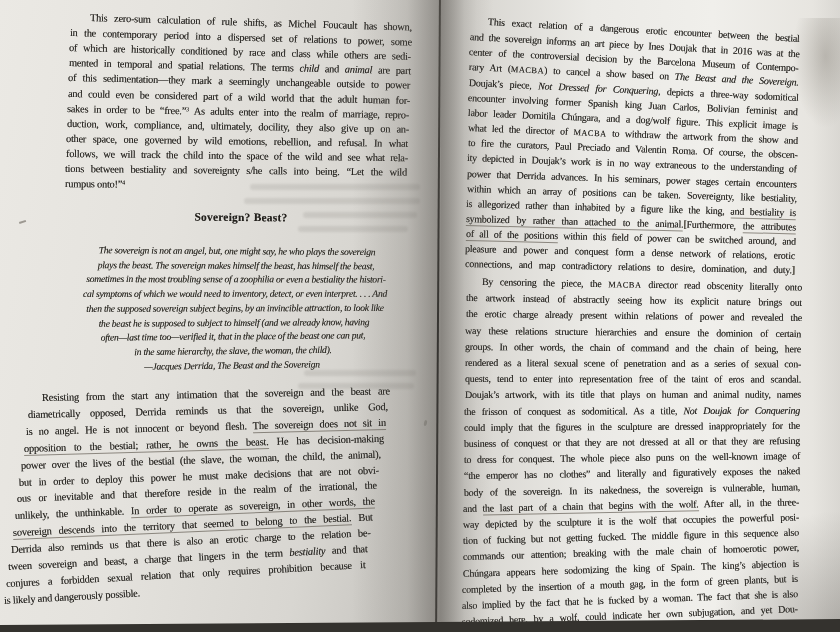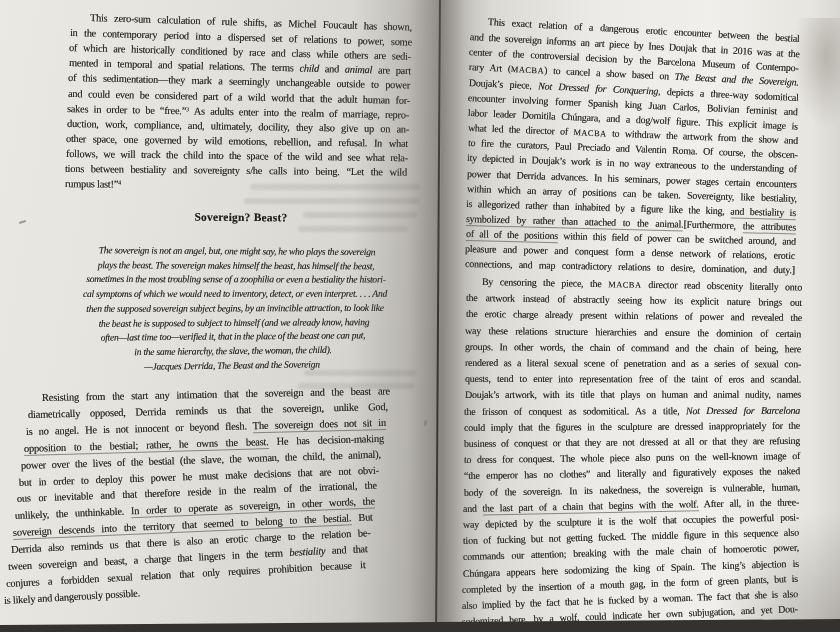--- a/index.html
+++ b/index.html
@@ -72,21 +72,21 @@
     <div class="line " style="left: 69.5455px; top: 27.1px; width: 342px; font-size: 10.4px; transform-origin: 0px 50%; transform: rotate(1.59091deg);"><span>in the contemporary period into a dispersed set of relations to power, some</span></div>
     <div class="line " style="left: 69.0909px; top: 42.2px; width: 342px; font-size: 10.4px; transform-origin: 0px 50%; transform: rotate(1.48182deg);"><span>of which are historically conditioned by race and class while others are sedi-</span></div>
     <div class="line " style="left: 68.6364px; top: 57.3px; width: 342px; font-size: 10.4px; transform-origin: 0px 50%; transform: rotate(1.37273deg);"><span>mented in temporal and spatial relations. The terms </span><span class="i">child</span><span> and </span><span class="i">animal</span><span> are part</span></div>
     <div class="line " style="left: 68.1818px; top: 72.4px; width: 342px; font-size: 10.4px; transform-origin: 0px 50%; transform: rotate(1.26364deg);"><span>of this sedimentation—they mark a seemingly unchangeable outside to power</span></div>
     <div class="line " style="left: 67.7273px; top: 87.5px; width: 342px; font-size: 10.4px; transform-origin: 0px 50%; transform: rotate(1.15455deg);"><span>and could even be considered part of a wild world that the adult human for-</span></div>
     <div class="line " style="left: 67.2727px; top: 102.6px; width: 342px; font-size: 10.4px; transform-origin: 0px 50%; transform: rotate(1.04545deg);"><span>sakes in order to be “free.”</span><span class="sup">3</span><span> As adults enter into the realm of marriage, repro-</span></div>
     <div class="line " style="left: 66.8182px; top: 117.7px; width: 342px; font-size: 10.4px; transform-origin: 0px 50%; transform: rotate(0.936364deg);"><span>duction, work, compliance, and, ultimately, docility, they also give up on an-</span></div>
     <div class="line " style="left: 66.3636px; top: 132.8px; width: 342px; font-size: 10.4px; transform-origin: 0px 50%; transform: rotate(0.827273deg);"><span>other space, one governed by wild emotions, rebellion, and refusal. In what</span></div>
     <div class="line " style="left: 65.9091px; top: 147.9px; width: 342px; font-size: 10.4px; transform-origin: 0px 50%; transform: rotate(0.718182deg);"><span>follows, we will track the child into the space of the wild and see what rela-</span></div>
     <div class="line " style="left: 65.4545px; top: 163px; width: 342px; font-size: 10.4px; transform-origin: 0px 50%; transform: rotate(0.609091deg);"><span>tions between bestiality and sovereignty s/he calls into being. “Let the wild</span></div>
-    <div class="line  short" style="left: 65px; top: 178.1px; width: 342px; font-size: 10.4px; transform-origin: 0px 50%; transform: rotate(0.5deg);"><span>rumpus last!”</span><span class="sup">4</span></div>
+    <div class="line  short" style="left: 65px; top: 178.1px; width: 342px; font-size: 10.4px; transform-origin: 0px 50%; transform: rotate(0.5deg);"><span>rumpus onto!”</span><span class="sup">4</span></div>
     <div class="line center epi" style="left: 62px; top: 244px; width: 350px; font-size: 9.6px; transform-origin: 0px 50%; transform: rotate(0.4deg);"><span>The sovereign is not an angel, but, one might say, he who plays the sovereign</span></div>
     <div class="line center epi" style="left: 61.375px; top: 258.7px; width: 350px; font-size: 9.6px; transform-origin: 0px 50%; transform: rotate(0.25deg);"><span>plays the beast. The sovereign makes himself the beast, has himself the beast,</span></div>
     <div class="line center epi" style="left: 60.75px; top: 273.4px; width: 350px; font-size: 9.6px; transform-origin: 0px 50%; transform: rotate(0.0999999deg);"><span>sometimes in the most troubling sense of a zoophilia or even a bestiality the histori-</span></div>
     <div class="line center epi" style="left: 60.125px; top: 288.1px; width: 350px; font-size: 9.6px; transform-origin: 0px 50%; transform: rotate(-0.05deg);"><span>cal symptoms of which we would need to inventory, detect, or even interpret. . . . And</span></div>
     <div class="line center epi" style="left: 59.5px; top: 302.8px; width: 350px; font-size: 9.6px; transform-origin: 0px 50%; transform: rotate(-0.2deg);"><span>then the supposed sovereign subject begins, by an invincible attraction, to look like</span></div>
     <div class="line center epi" style="left: 58.875px; top: 317.5px; width: 350px; font-size: 9.6px; transform-origin: 0px 50%; transform: rotate(-0.35deg);"><span>the beast he is supposed to subject to himself (and we already know, having</span></div>
     <div class="line center epi" style="left: 58.25px; top: 332.2px; width: 350px; font-size: 9.6px; transform-origin: 0px 50%; transform: rotate(-0.5deg);"><span>often—last time too—verified it, that in the place of the beast one can put,</span></div>
     <div class="line center epi" style="left: 57.625px; top: 346.9px; width: 350px; font-size: 9.6px; transform-origin: 0px 50%; transform: rotate(-0.65deg);"><span>in the same hierarchy, the slave, the woman, the child).</span></div>
     <div class="line center epi" style="left: 57px; top: 361.6px; width: 350px; font-size: 9.6px; transform-origin: 0px 50%; transform: rotate(-0.8deg);"><span>—Jacques Derrida, The Beast and the Sovereign</span></div>
     <div class="line " style="left: 42px; top: 392px; width: 348px; font-size: 10.5px; transform-origin: 0px 50%; transform: rotate(-1.1deg);"><span>Resisting from the start any intimation that the sovereign and the beast are</span></div>
@@ -120,21 +120,21 @@
     <div class="line " style="left: 465.312px; top: 243.25px; width: 330px; font-size: 10px; transform-origin: 0px 50%; transform: rotate(1.225deg);"><span>pleasure and power and conquest form a dense network of relations, erotic</span></div>
     <div class="line " style="left: 465px; top: 258.4px; width: 330px; font-size: 10px; transform-origin: 0px 50%; transform: rotate(1.1deg);"><span>connections, and map contradictory relations to desire, domination, and duty.</span><span class="pb">]</span></div>
     <div class="line " style="left: 482px; top: 276px; width: 320px; font-size: 10px; transform-origin: 0px 50%; transform: rotate(1deg);"><span>By censoring the piece, the </span><span class="sc">MACBA</span><span> director read obscenity literally onto</span></div>
     <div class="line " style="left: 465.81px; top: 292.2px; width: 336px; font-size: 10px; transform-origin: 0px 50%; transform: rotate(0.847619deg);"><span>the artwork instead of abstractly seeing how its explicit nature brings out</span></div>
     <div class="line " style="left: 465.619px; top: 308.4px; width: 336px; font-size: 10px; transform-origin: 0px 50%; transform: rotate(0.695238deg);"><span>the erotic charge already present within relations of power and revealed the</span></div>
     <div class="line " style="left: 465.429px; top: 324.6px; width: 336px; font-size: 10px; transform-origin: 0px 50%; transform: rotate(0.542857deg);"><span>way these relations structure hierarchies and ensure the dominion of certain</span></div>
     <div class="line " style="left: 465.238px; top: 340.8px; width: 336px; font-size: 10px; transform-origin: 0px 50%; transform: rotate(0.390476deg);"><span>groups. In other words, the chain of command and the chain of being, here</span></div>
     <div class="line " style="left: 465.048px; top: 357px; width: 336px; font-size: 10px; transform-origin: 0px 50%; transform: rotate(0.238095deg);"><span>rendered as a literal sexual scene of penetration and as a series of sexual con-</span></div>
     <div class="line " style="left: 464.857px; top: 373.2px; width: 336px; font-size: 10px; transform-origin: 0px 50%; transform: rotate(0.0857142deg);"><span>quests, tend to enter into representation free of the taint of eros and scandal.</span></div>
     <div class="line " style="left: 464.667px; top: 389.4px; width: 336px; font-size: 10px; transform-origin: 0px 50%; transform: rotate(-0.0666666deg);"><span>Doujak’s artwork, with its title that plays on human and animal nudity, names</span></div>
-    <div class="line " style="left: 464.476px; top: 405.6px; width: 336px; font-size: 10px; transform-origin: 0px 50%; transform: rotate(-0.219048deg);"><span>the frisson of conquest as sodomitical. As a title, </span><span class="i">Not Dressed for Barcelona</span></div>
+    <div class="line " style="left: 464.476px; top: 405.6px; width: 336px; font-size: 10px; transform-origin: 0px 50%; transform: rotate(-0.219048deg);"><span>the frisson of conquest as sodomitical. As a title, </span><span class="i">Not Doujak for Conquering</span></div>
     <div class="line " style="left: 464.286px; top: 421.8px; width: 336px; font-size: 10px; transform-origin: 0px 50%; transform: rotate(-0.371429deg);"><span>could imply that the figures in the sculpture are dressed inappropriately for the</span></div>
     <div class="line " style="left: 464.095px; top: 438px; width: 336px; font-size: 10px; transform-origin: 0px 50%; transform: rotate(-0.52381deg);"><span>business of conquest or that they are not dressed at all or that they are refusing</span></div>
     <div class="line " style="left: 463.905px; top: 454.2px; width: 336px; font-size: 10px; transform-origin: 0px 50%; transform: rotate(-0.67619deg);"><span>to dress for conquest. The whole piece also puns on the well-known image of</span></div>
     <div class="line " style="left: 463.714px; top: 470.4px; width: 336px; font-size: 10px; transform-origin: 0px 50%; transform: rotate(-0.828571deg);"><span>“the emperor has no clothes” and literally and figuratively exposes the naked</span></div>
     <div class="line " style="left: 463.524px; top: 486.6px; width: 336px; font-size: 10px; transform-origin: 0px 50%; transform: rotate(-0.980952deg);"><span>body of the sovereign. In its nakedness, the sovereign is vulnerable, human,</span></div>
     <div class="line " style="left: 463.333px; top: 502.8px; width: 336px; font-size: 10px; transform-origin: 0px 50%; transform: rotate(-1.13333deg);"><span>and </span><span class="u">the last part of a chain that begins with the wolf.</span><span> After all, in the three-</span></div>
     <div class="line " style="left: 463.143px; top: 519px; width: 336px; font-size: 10px; transform-origin: 0px 50%; transform: rotate(-1.28571deg);"><span>way depicted by the sculpture it is the wolf that occupies the powerful posi-</span></div>
     <div class="line " style="left: 462.952px; top: 535.2px; width: 336px; font-size: 10px; transform-origin: 0px 50%; transform: rotate(-1.4381deg);"><span>tion of fucking but not getting fucked. The middle figure in this sequence also</span></div>
     <div class="line " style="left: 462.762px; top: 551.4px; width: 336px; font-size: 10px; transform-origin: 0px 50%; transform: rotate(-1.59048deg);"><span>commands our attention; breaking with the male chain of homoerotic power,</span></div>
     <div class="line " style="left: 462.571px; top: 567.6px; width: 336px; font-size: 10px; transform-origin: 0px 50%; transform: rotate(-1.74286deg);"><span>Chúngara appears here sodomizing the king of Spain. The king’s abjection is</span></div>

